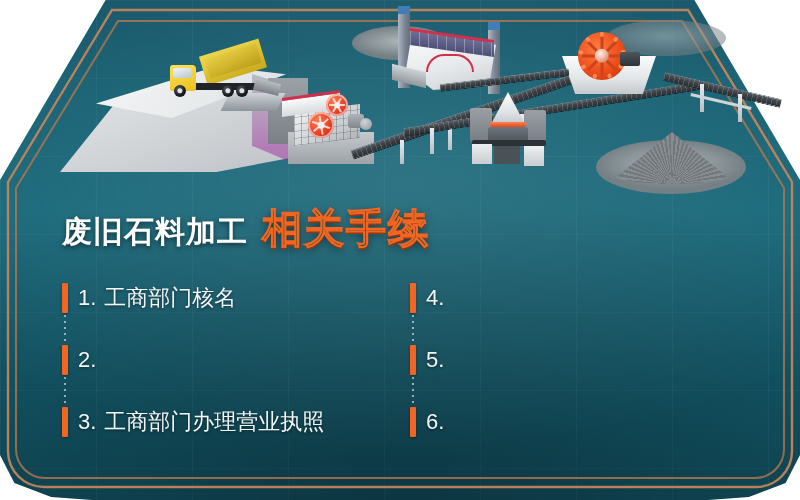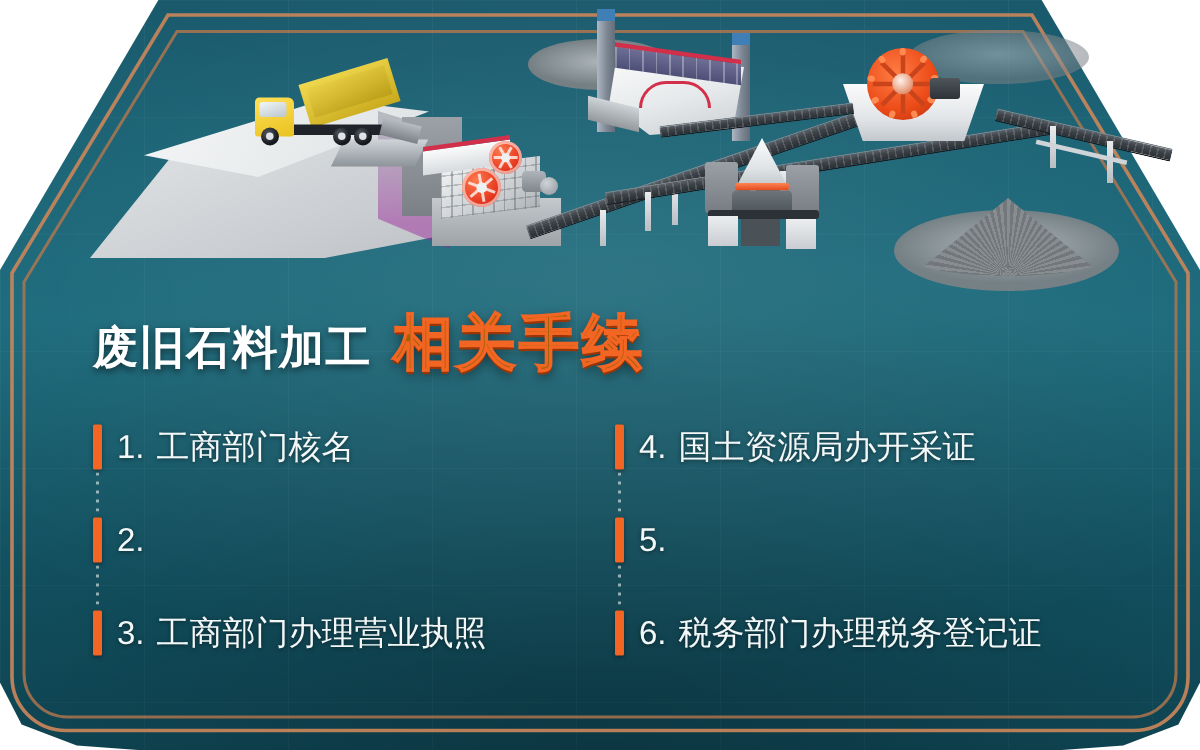--- a/index.html
+++ b/index.html
@@ -141,21 +141,21 @@
   .wh i{position:absolute;left:50%;top:50%;width:44%;height:44%;transform:translate(-50%,-50%);border-radius:50%;background:#dfe3e6;}
 
   
   .textwrap{position:absolute;left:0;top:185px;width:800px;height:300px;}
   .title{position:absolute;left:62px;top:16px;display:flex;align-items:baseline;gap:14px;white-space:nowrap;}
   .t-white{
     font-size:30px;font-weight:bold;color:#ffffff;letter-spacing:1px;
     text-shadow:0 2px 5px rgba(0,0,0,.55);
   }
   .t-orange{
-    font-size:40px;font-weight:bold;color:#a16207;letter-spacing:2px;
+    font-size:40px;font-weight:bold;color:#14532d;letter-spacing:2px;
     text-shadow:0 2px 0 #9c3505, 0 3px 8px rgba(0,0,0,.55);
     text-align:right;
     -webkit-text-stroke:1px #f26522;
   }
 
   .cols{position:absolute;left:0;top:82px;width:800px;}
   .col{position:absolute;top:0;}
   .col.left{left:62px;width:350px;}
   .col.right{left:410px;width:370px;}
 
@@ -360,31 +360,29 @@
         </div>
       </div>
 
       <div class="col right">
         <div class="dots d1"></div>
         <div class="dots d2"></div>
 
         <div class="item">
           <span class="bar"></span>
           <span class="itxt">4.</span>
-          <span class="itxt" style="padding-left:8px;">国土资源局办开采证</span>
         </div>
 
         <div class="item">
           <span class="bar"></span>
           <span class="itxt">5.</span>
         </div>
 
         <div class="item">
           <span class="bar"></span>
           <span class="itxt">6.</span>
-          <span class="itxt" style="padding-left:8px;">税务部门办理税务登记证</span>
         </div>
       </div>
 
     </div>
   </div>
 
 </div>
 
 </body></html>

